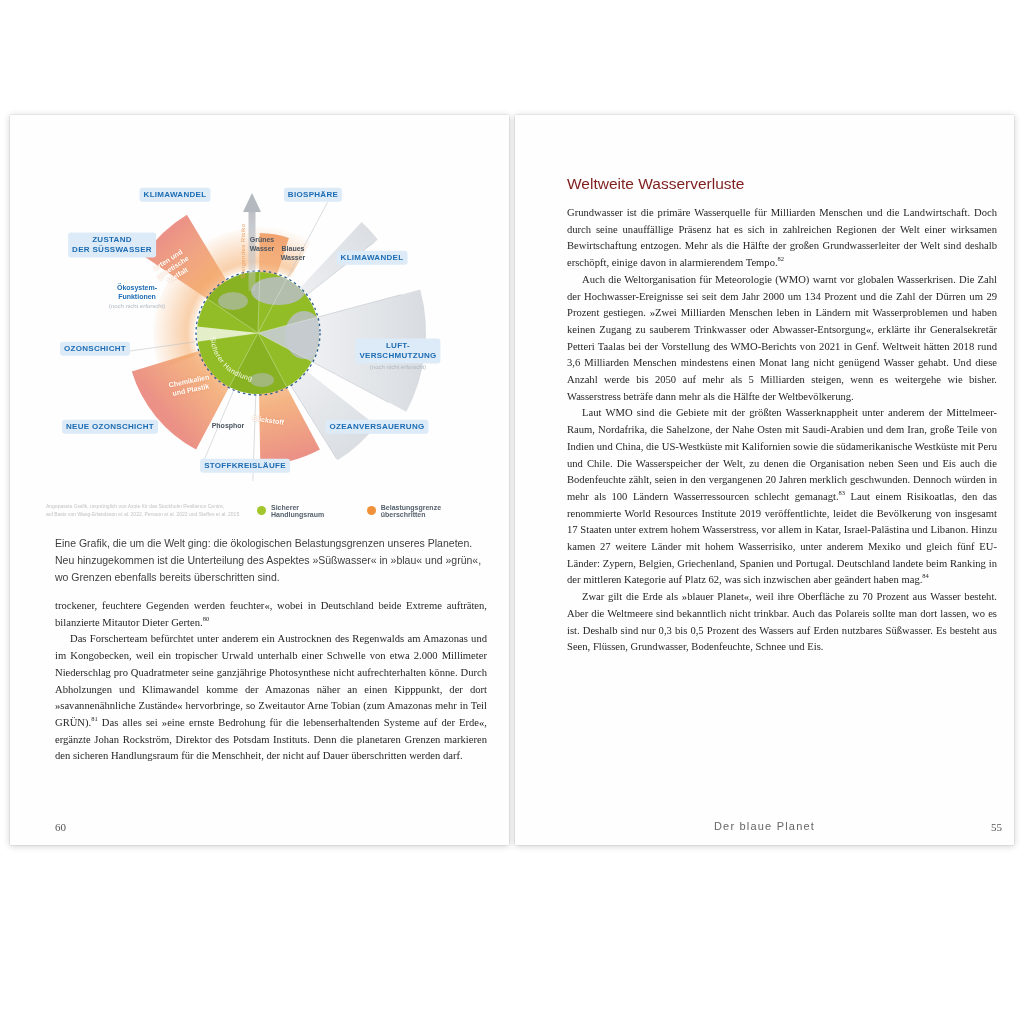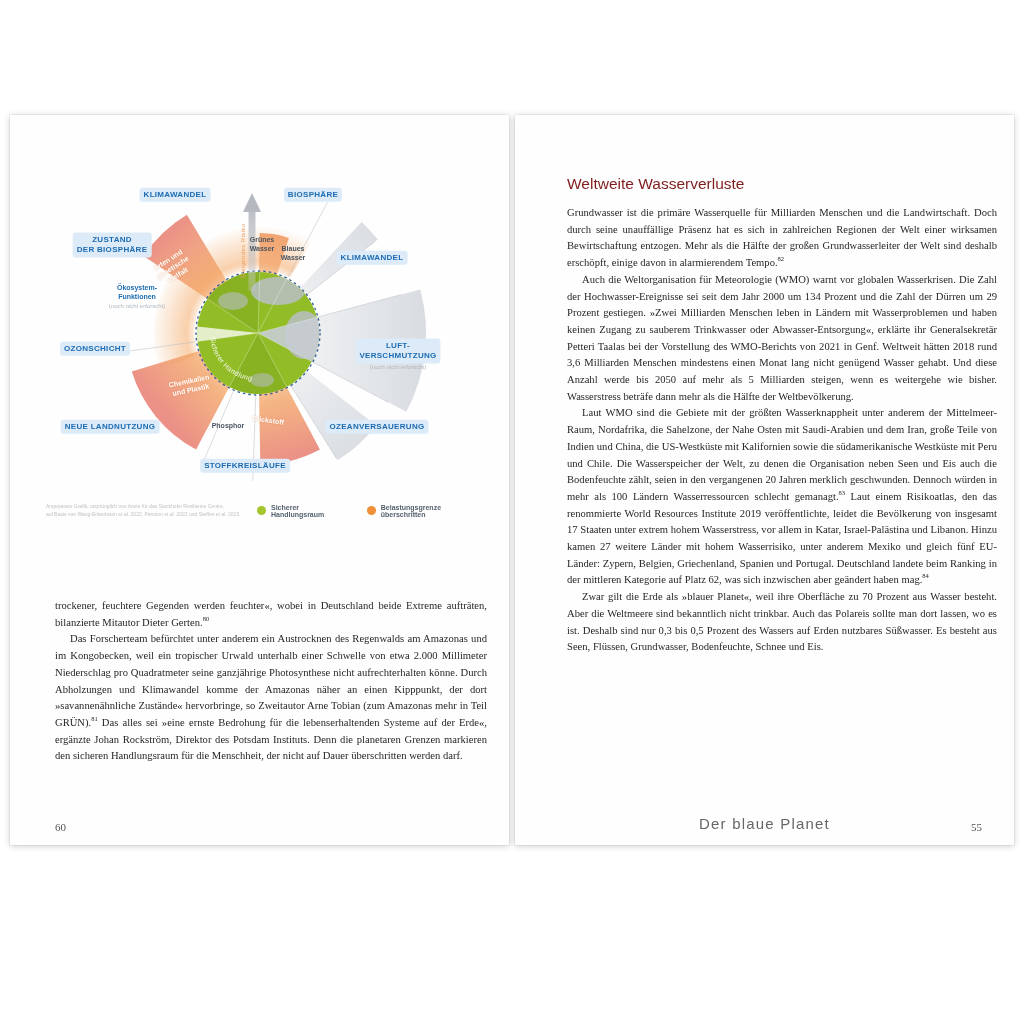--- a/index.html
+++ b/index.html
@@ -53,23 +53,23 @@
   .bodytext p.indent{text-indent:15px;}
   .bodytext sup{font-size:6.5px;line-height:0;vertical-align:super;letter-spacing:0;}
   .pl-body{position:absolute;left:45px;top:483px;width:432px;}
   .pr-body{position:absolute;left:52px;top:90px;width:430px;}
 
   .heading{position:absolute;left:52px;top:60px;
     font-family:"Liberation Sans",sans-serif;font-size:15.5px;color:#7f1d1d;}
 
   .pagenum{position:absolute;bottom:12px;font-size:11px;color:#555;}
   .pn-left{left:45px;}
-  .pn-right{right:32px;padding-left:38px;}
+  .pn-right{right:12px;padding-left:38px;}
   .footer-title{position:absolute;bottom:13px;left:0;width:100%;text-align:center;
-    font-family:"Liberation Sans",sans-serif;font-size:15px;letter-spacing:1.2px;color:#666;}
+    font-family:"Liberation Sans",sans-serif;font-size:11px;letter-spacing:1.2px;color:#666;}
 </style>
 </head>
 <body>
 
 <div class="spread">
 
   <div class="page left">
 
     <div class="figure">
       <svg width="470" height="330" viewBox="0 0 470 330">
@@ -178,27 +178,27 @@
         <g>
           <line x1="222" y1="118" x2="222" y2="36" stroke="url(#arrowGrad)" stroke-width="7"></line>
           <polygon points="222,20 213,39 231,39" fill="#b4b9bf"></polygon>
           <text x="215" y="78" transform="rotate(-90 215 78)" text-anchor="middle" font-family="Liberation Sans, sans-serif" font-size="6" fill="#e8a063" letter-spacing="0.4">Steigendes Risiko</text>
         </g>
       </svg>
 
       <div class="fig-label" style="left:145px;top:22px">KLIMAWANDEL</div>
       <div class="fig-label" style="left:283px;top:22px">BIOSPHÄRE</div>
       <div class="fig-label" style="left:82px;top:72px">ZUSTAND
-DER BIOSPHÄRE</div>
+DER SÜSSWASSER</div>
       <div class="fig-label" style="left:342px;top:85px">KLIMAWANDEL</div>
       <div class="fig-label" style="left:65px;top:176px">OZONSCHICHT</div>
       <div class="fig-label" style="left:368px;top:178px">LUFT-
 VERSCHMUTZUNG</div>
       <div class="luft-note" style="left:368px;top:191px">(noch nicht erforscht)</div>
-      <div class="fig-label" style="left:80px;top:254px">NEUE LANDNUTZUNG</div>
+      <div class="fig-label" style="left:80px;top:254px">NEUE OZONSCHICHT</div>
       <div class="fig-label" style="left:347px;top:254px">OZEANVERSAUERUNG</div>
       <div class="fig-label" style="left:215px;top:293px">STOFFKREISLÄUFE</div>
 
       <div class="fig-sublabel sub-white" style="left:143px;top:95px;transform:translate(-50%,-50%) rotate(-33deg)">Arten und
 genetische
 Vielfalt</div>
       <div class="fig-sublabel sub-blue" style="left:107px;top:120px">Ökosystem-
 Funktionen</div>
       <div class="luft-note" style="left:107px;top:130px">(noch nicht erforscht)</div>
       <div class="fig-sublabel sub-white" style="left:160px;top:213px;transform:translate(-50%,-50%) rotate(-12deg)">Chemikalien
@@ -219,20 +219,21 @@
           <span class="dot" style="background: rgb(163, 198, 44);"></span>
           <span class="legend-label">Sicherer Handlungsraum</span>
         </div>
         <div class="legend-item">
           <span class="dot" style="background: rgb(240, 145, 58);"></span>
           <span class="legend-label">Belastungsgrenze überschritten</span>
         </div>
       </div>
     </div>
 
+    <div class="caption">Eine Grafik, die um die Welt ging: die ökologischen Belastungsgrenzen unseres Planeten. Neu hinzugekommen ist die Unterteilung des Aspektes »Süßwasser« in »blau« und »grün«, wo Grenzen ebenfalls bereits überschritten sind.</div>
 
     <div class="pl-body bodytext">
       <p><span>trockener, feuchtere Gegenden werden feuchter«, wobei in Deutschland beide Extreme aufträten, bilanzierte Mitautor Dieter Gerten.</span><sup>80</sup></p>
       <p class="indent"><span>Das Forscherteam befürchtet unter anderem ein Austrocknen des Regenwalds am Amazonas und im Kongobecken, weil ein tropischer Urwald unterhalb einer Schwelle von etwa 2.000 Millimeter Niederschlag pro Quadratmeter seine ganzjährige Photosynthese nicht aufrechterhalten könne. Durch Abholzungen und Klimawandel komme der Amazonas näher an einen Kipppunkt, der dort »savannenähnliche Zustände« hervorbringe, so Zweitautor Arne Tobian (zum Amazonas mehr in Teil GRÜN).</span><sup>81</sup><span> Das alles sei »eine ernste Bedrohung für die lebenserhaltenden Systeme auf der Erde«, ergänzte Johan Rockström, Direktor des Potsdam Instituts. Denn die planetaren Grenzen markieren den sicheren Handlungsraum für die Menschheit, der nicht auf Dauer überschritten werden darf.</span></p>
     </div>
 
     <div class="pagenum pn-left">60</div>
   </div>
 
   <div class="page right">

